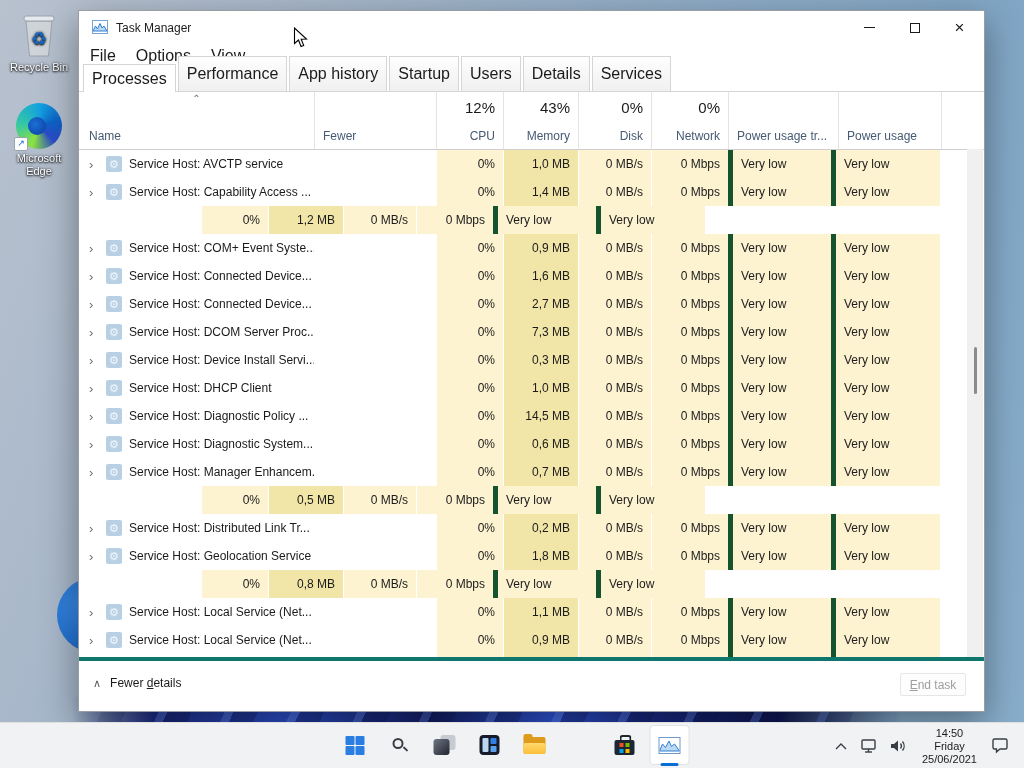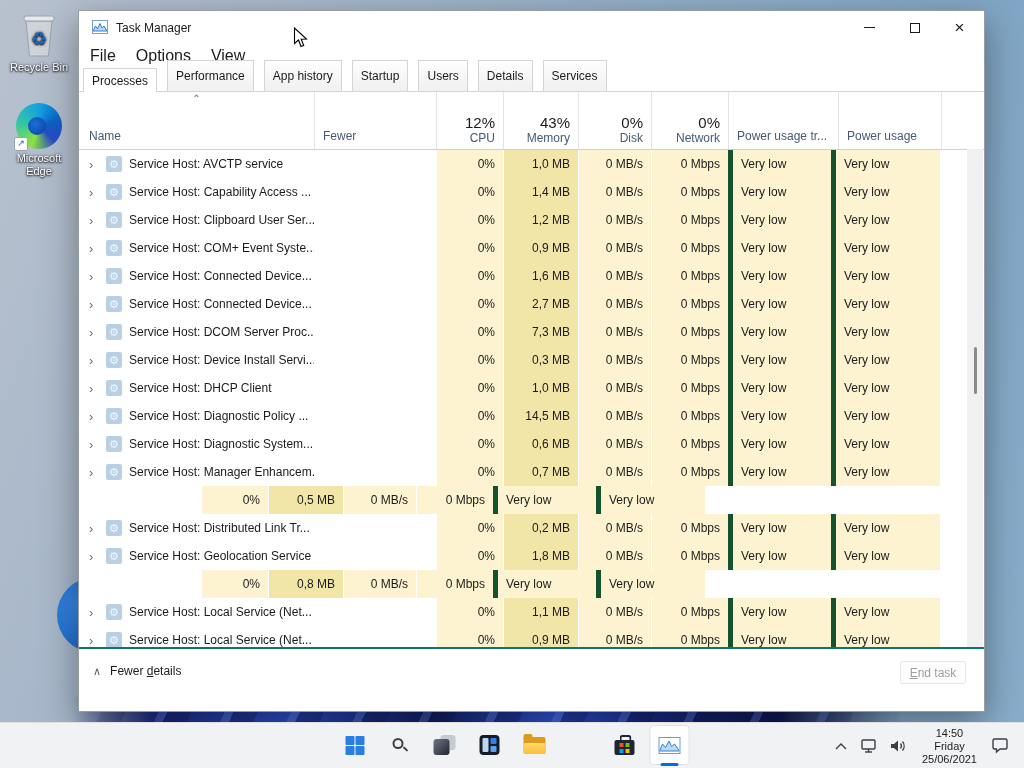--- a/index.html
+++ b/index.html
@@ -37,32 +37,32 @@
   .tm-ico svg{display:block;}
   .title{position:absolute;left:37px;top:10px;font-size:12px;}
   .win-controls{position:absolute;right:2px;top:0;height:33px;display:flex;}
   .wc{width:45px;height:33px;display:flex;align-items:center;justify-content:center;}
   .wc-min i{display:block;width:11px;height:1px;background:#1b1b1b;}
   .wc-max i{display:block;width:10px;height:10px;border:1px solid #1b1b1b;box-sizing:border-box;}
   .wc-close::before{content:"×";font-size:17px;line-height:17px;}
   .menubar{display:flex;align-items:center;height:23px;padding-left:11px;gap:20px;font-size:16px;}
   .menubar span{cursor:default;}
   .tabstrip{position:relative;height:24px;display:flex;align-items:flex-end;padding-left:4px;border-bottom:1px solid #d5d5d5;}
-  .tab{font-size:12px;padding:8px 8px;border:1px solid #d5d5d5;border-bottom:none;margin-right:10px;
+  .tab{font-size:16px;padding:8px 8px;border:1px solid #d5d5d5;border-bottom:none;margin-right:2px;
     background:linear-gradient(#fefefe,#f0f0f0);position:relative;white-space:nowrap;}
   .tab.active{background:#fff;padding-top:5px;margin-bottom:-1px;padding-bottom:4px;z-index:2;}
   
   .thead{position:relative;height:57px;display:flex;border-bottom:1px solid #cfcfcf;font-size:12px;}
   .hcell{box-sizing:border-box;border-left:1px solid #e4e4e4;display:flex;flex-direction:column;
     justify-content:flex-end;padding:4px 8px 6px;color:#465a73;}
   .hcell:first-child{border-left:none;}
   .h-name{width:235px;position:relative;padding-left:10px;}
   .sort-ind{position:absolute;top:1px;left:0;width:100%;text-align:center;color:#6b6b6b;font-size:10px;}
   .h-status{width:122px;}
-  .h-num{align-items:flex-end;justify-content:space-between;padding-top:22px;}
+  .h-num{align-items:flex-end;justify-content:space-between;padding-top:7px;}
   .h-cpu{width:67px;} .h-mem{width:75px;} .h-disk{width:73px;} .h-net{width:77px;}
   .h-pow{width:103px;} .h-trend{width:110px;}
   .h-fill{flex:1;}
   .pct{font-size:15px;color:#1b1b1b;}
   
   :root{--heatL:#fdf3d1;--heatM:#f2e5a8;}
   .tbody{position:relative;height:516px;overflow:hidden;}
   .prow{display:flex;height:28px;font-size:12px;}
   .cell{box-sizing:border-box;display:flex;align-items:center;}
   .c-name{width:235px;padding-left:10px;gap:7px;overflow:hidden;}
@@ -75,21 +75,21 @@
   .c-status{width:122px;padding-left:8px;}
   .heatL{background:var(--heatL);} .heatM{background:var(--heatM);}
   .c-cpu,.c-mem,.c-disk,.c-net{justify-content:flex-end;padding-right:8px;border-left:1px solid #fff;}
   .c-pow,.c-trend{justify-content:flex-start;padding-left:8px;border-left:5px solid #14532d;}
   .c-cpu{width:67px;} .c-mem{width:75px;} .c-disk{width:73px;} .c-net{width:77px;}
   .c-pow{width:103px;} .c-trend{width:110px;border-right:1px solid #fff;}
   
   .scrollbar{position:absolute;right:1px;top:138px;width:16px;height:515px;background:#f0f0f0;}
   .scroll-thumb{position:absolute;left:7px;top:198px;width:3px;height:47px;background:#8a8a8a;border-radius:2px;}
   
-  .wfooter{position:absolute;left:0;bottom:16px;width:100%;height:46px;border-top:2px solid #0f766e;background:#fff;}
+  .wfooter{position:absolute;left:0;bottom:4px;width:100%;height:46px;border-top:4px solid #0f766e;background:#fff;}
   .fewer{position:absolute;left:14px;top:15px;display:flex;align-items:center;gap:9px;font-size:12px;}
   .fewer-chev{color:#5a5a5a;font-size:11px;}
   .fewer-chev::before{content:"∧";}
   .u{text-decoration:underline;}
   .endtask{position:absolute;right:18px;top:12px;min-width:66px;height:23px;padding:0 6px;box-sizing:border-box;
     background:#fdfdfd;border:1px solid #e6e6e6;border-radius:2px;color:#9e9e9e;font-size:12px;
     display:flex;align-items:center;justify-content:center;}
   
   .taskbar{position:absolute;left:0;bottom:0;width:1024px;height:46px;background:#f1f2f4;border-top:1px solid #dfdfdf;box-sizing:border-box;}
   .tb-center{position:absolute;left:50%;top:2px;transform:translateX(-50%);display:flex;gap:5px;}
@@ -245,25 +245,20 @@
     </div>
     <div class="cell c-status"></div>
     <div class="cell c-cpu heatL">0%</div>
     <div class="cell c-mem heatM">1,4 MB</div>
     <div class="cell c-disk heatL">0 MB/s</div>
     <div class="cell c-net heatL">0 Mbps</div>
     <div class="cell c-pow heatL">Very low</div>
     <div class="cell c-trend heatL">Very low</div>
   </div>
         <div class="prow">
-    <div class="cell c-name">
-      <span class="exp"></span>
-      <span class="gear"></span>
-      <span class="pname">Service Host: Clipboard User Ser...</span>
-    </div>
     <div class="cell c-status"></div>
     <div class="cell c-cpu heatL">0%</div>
     <div class="cell c-mem heatM">1,2 MB</div>
     <div class="cell c-disk heatL">0 MB/s</div>
     <div class="cell c-net heatL">0 Mbps</div>
     <div class="cell c-pow heatL">Very low</div>
     <div class="cell c-trend heatL">Very low</div>
   </div>
         <div class="prow">
     <div class="cell c-name">

